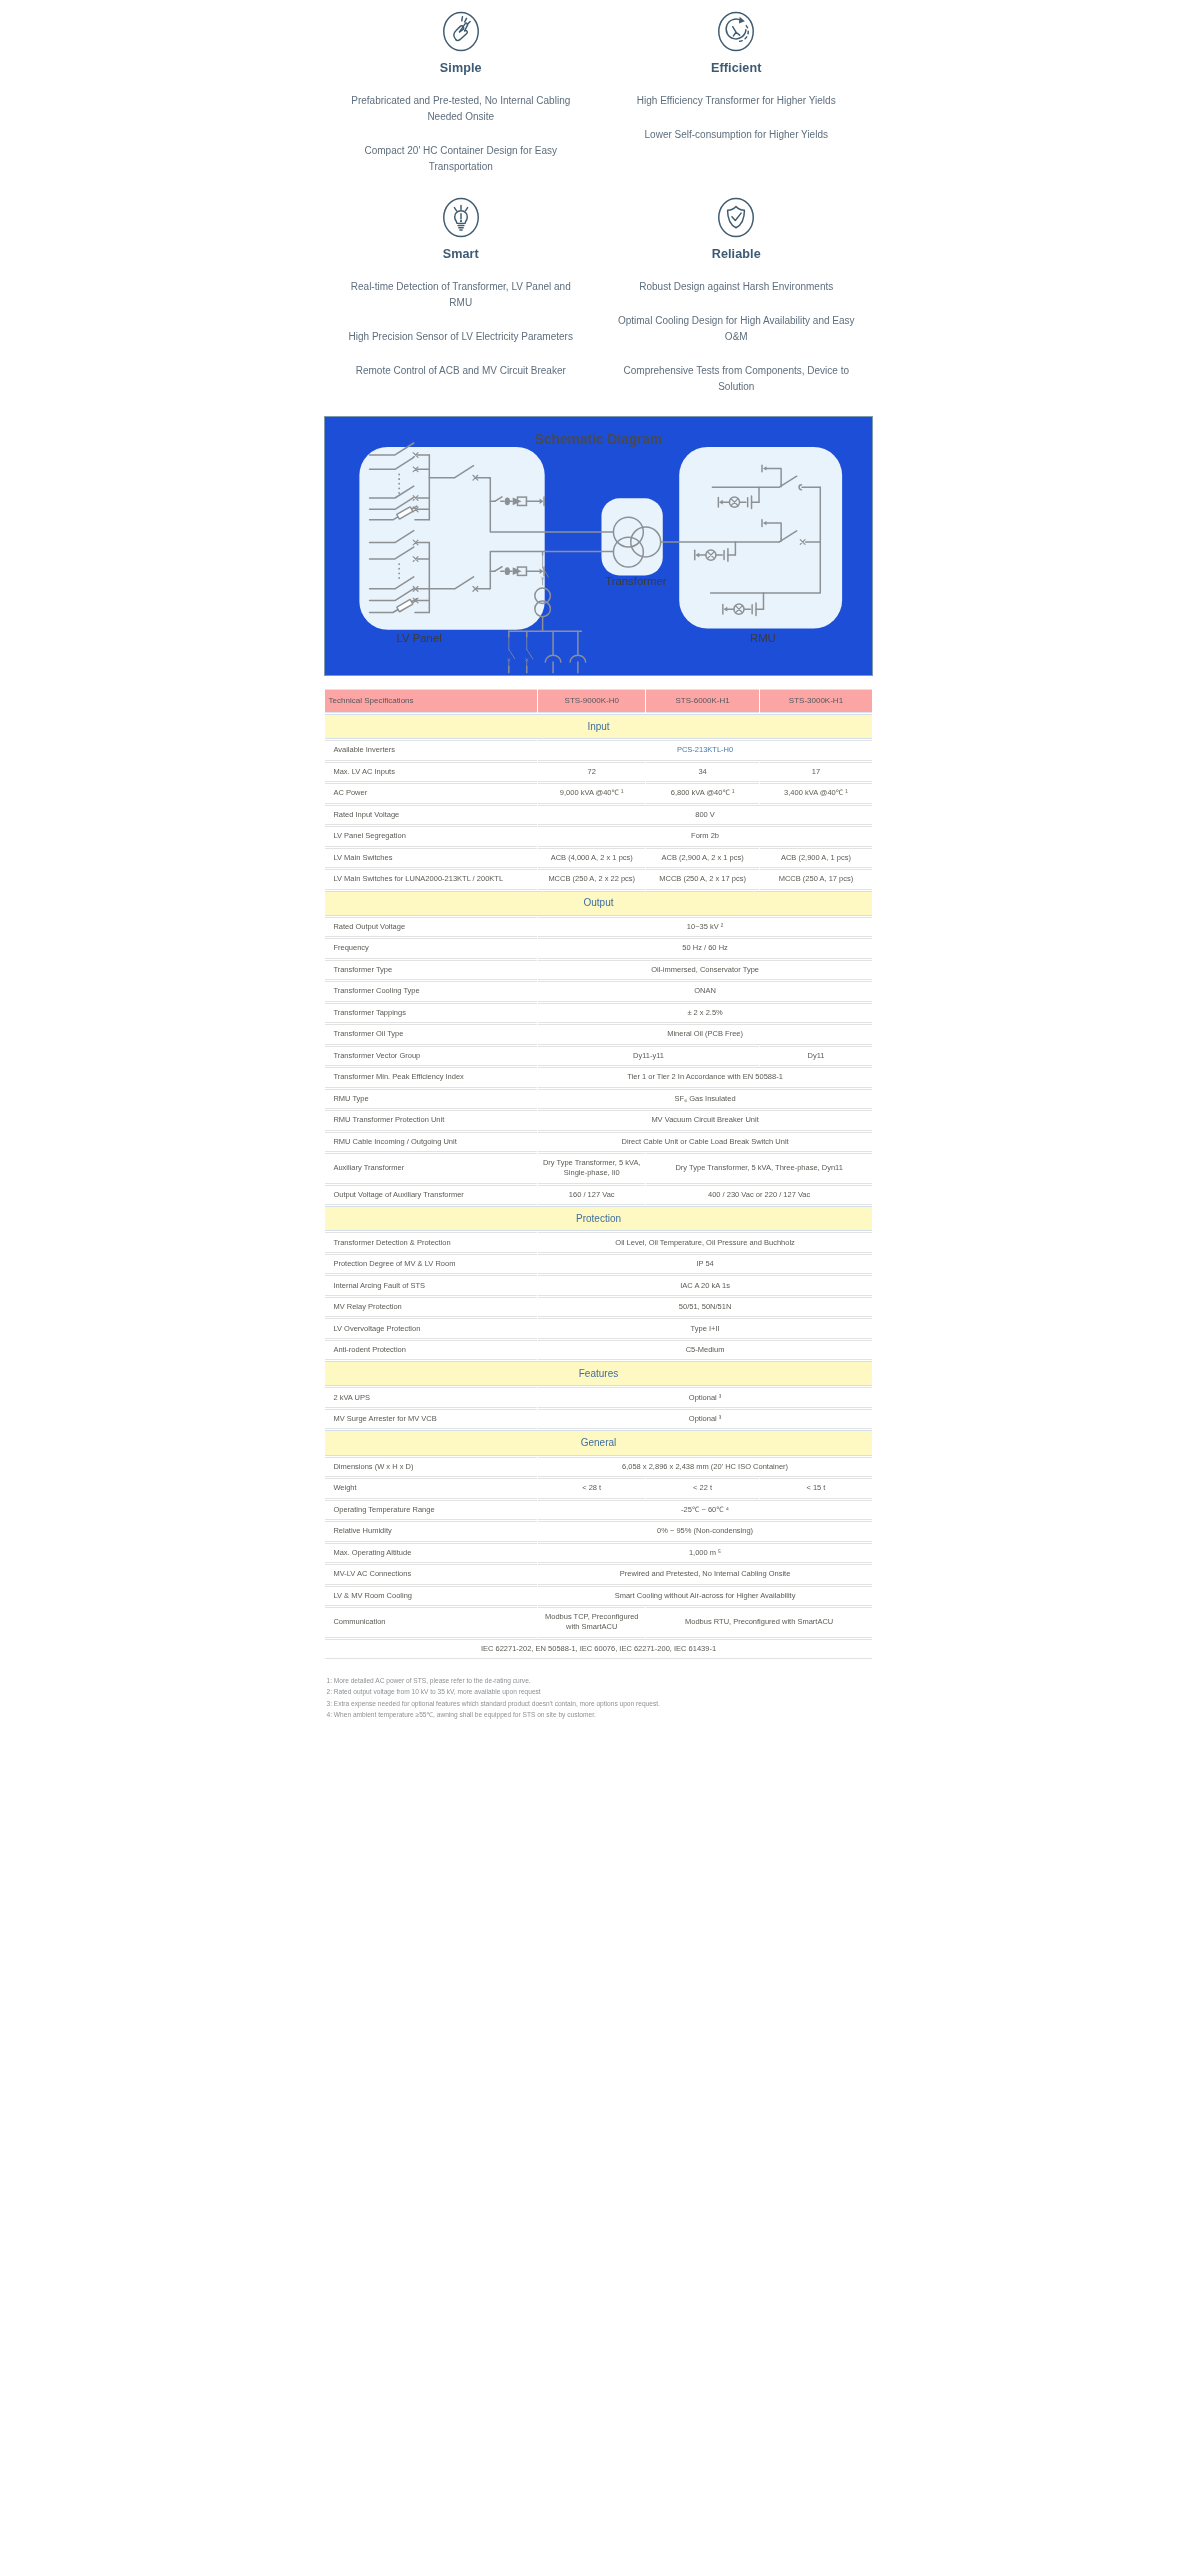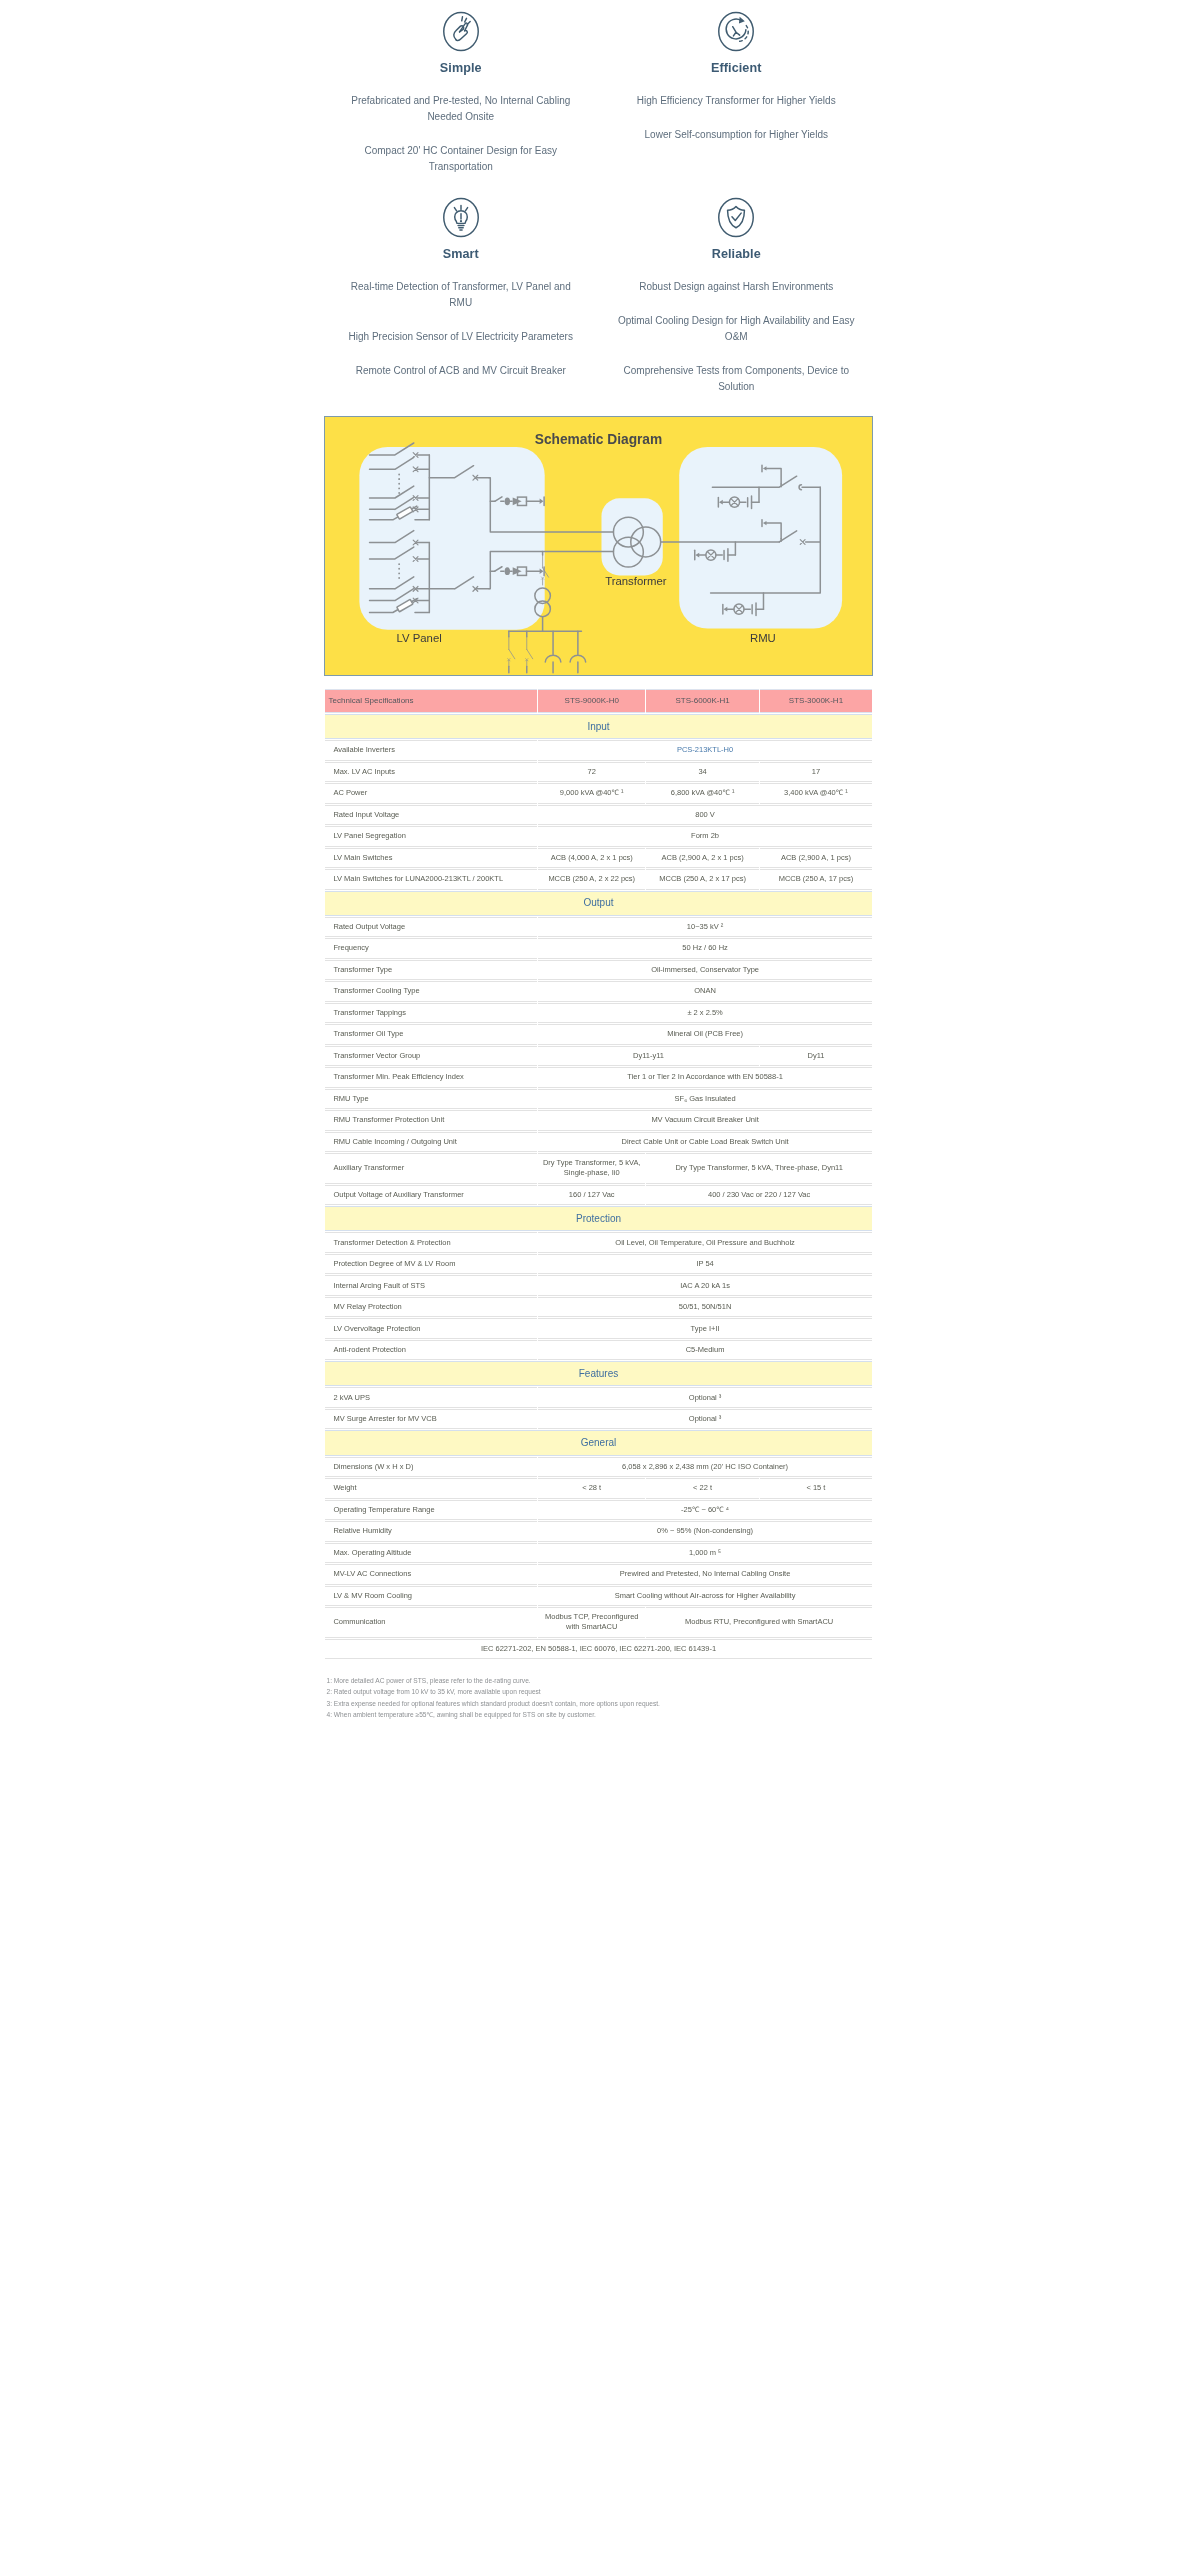--- a/index.html
+++ b/index.html
@@ -4,21 +4,21 @@
 <style>
   html,body{margin:0;padding:0;background:#fff;}
   .page{width:599px;margin:0 auto;font-family:"Liberation Sans",sans-serif;background:#fff;}
   
   .features{display:grid;grid-template-columns:1fr 1fr;padding:8.4px 24px 4.8px 24px;row-gap:19px;}
   .feature{text-align:center;padding:0 18px;}
   .feature .icon-wrap{display:flex;justify-content:center;margin-bottom:6px;}
   .feature h2{font-size:12.6px;margin:3.6px 0 8.4px 0;color:#3c5a73;letter-spacing:0.1px;}
   .feature .line{font-size:10px;color:#5e6e7d;line-height:1.6;margin-top:18px;}
   
-  .diagram-box{margin:15.6px 25px 0 25px;border:1.8px solid #7e9bab;background:#fde047;}
+  .diagram-box{margin:15.6px 25px 0 25px;border:1.8px solid #7e9bab;background:#1d4ed8;}
   .diagram-box svg{display:block;width:100%;height:auto;}
   
   .spec-table{margin:12px 25px 0 25px;}
   table{width:100%;border-collapse:separate;border-spacing:1.8px 1.8px;table-layout:fixed;}
   td{font-size:7.5px;color:#595c52;text-align:center;padding:4.2px 3.6px;line-height:1.35;
      border-top:0.6px solid #e2e2e2;border-bottom:0.6px solid #e2e2e2;background:#fff;word-wrap:break-word;}
   td.lbl{text-align:left;padding-left:8.4px;}
   tr.head td{background:#fca5a5;color:#54575d;font-size:8px;border-color:#dde3ee;padding:5.4px 3.6px;margin-top:38px;}
   tr.sect td{background:#fef9c3;color:#3f6fa0;font-size:10px;border-color:#d4dfee;padding:4.8px 3.6px;}
   td.accent{color:#4779ab;}

